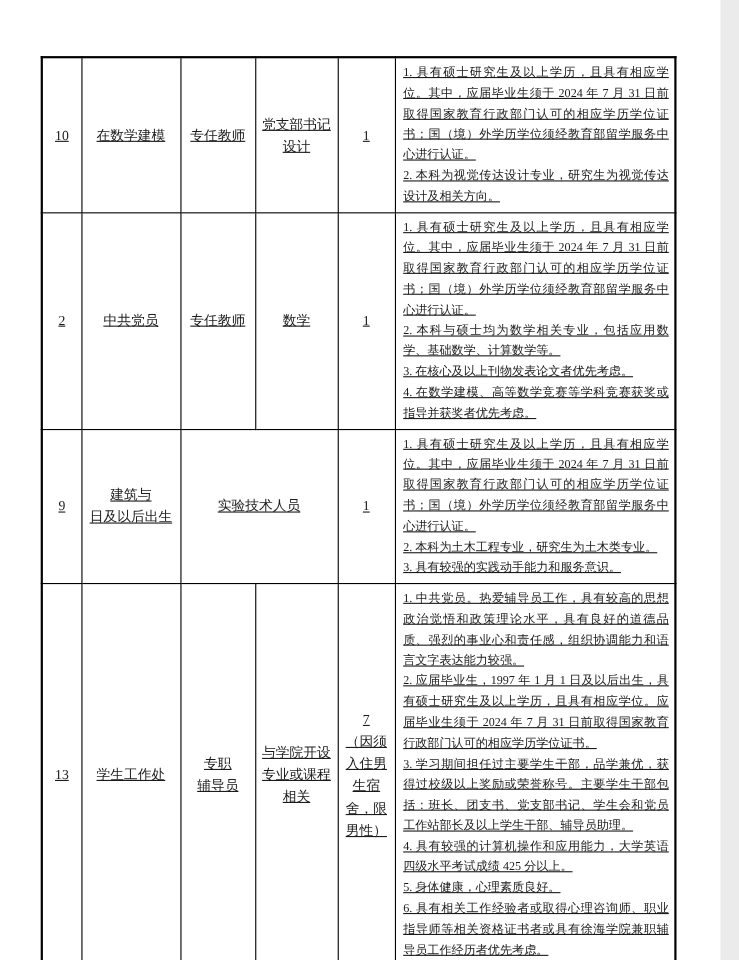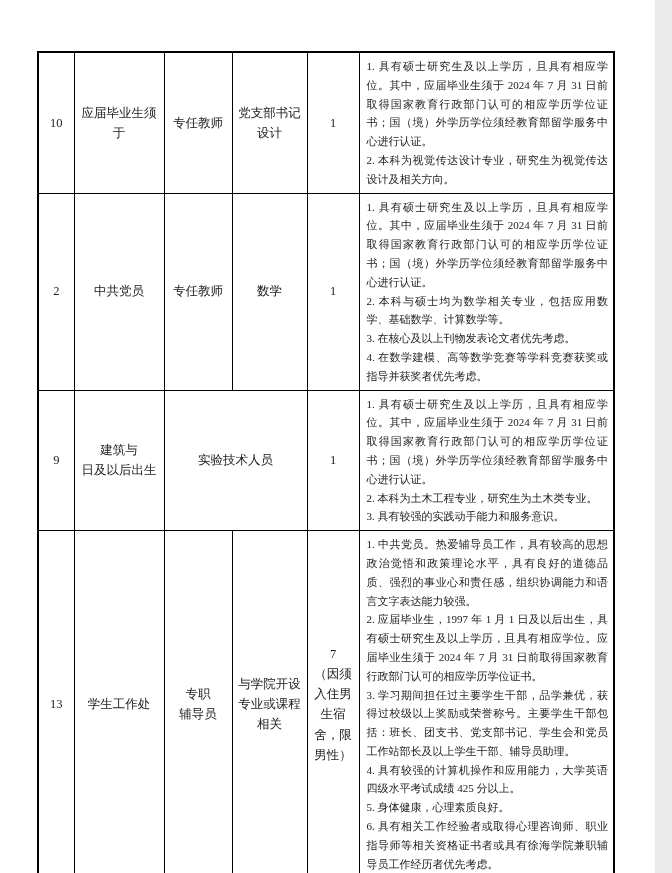--- a/index.html
+++ b/index.html
@@ -29,20 +29,21 @@
     top: 51px;
     width: 576px;
     table-layout: fixed;
     border-collapse: collapse;
     border: 2.5px solid #000000;
   }
   table.recruit td {
     border: 1.5px solid #000000;
     color: #1b1b1b;
     overflow: hidden;
+    text-decoration: underline;
   }
   td.c {
     text-align: center;
     vertical-align: middle;
     font-size: 12.5px;
     line-height: 1.62;
     white-space: pre-line;
     padding: 2px;
   }
   td.req {
@@ -68,21 +69,21 @@
       <col style="width:36px">
       <col style="width:90px">
       <col style="width:68px">
       <col style="width:75px">
       <col style="width:52px">
       <col style="width:255px">
     </colgroup>
     <tbody>
       <tr class="r10">
         <td class="c">10</td>
-        <td class="c">应届毕业生须于</td>
+        <td class="c">在数学建模</td>
         <td class="c">专任教师</td>
         <td class="c">党支部书记
 设计</td>
         <td class="c">1</td>
         <td class="req">1. 具有硕士研究生及以上学历，且具有相应学位。其中，应届毕业生须于 2024 年 7 月 31 日前取得国家教育行政部门认可的相应学历学位证书；国（境）外学历学位须经教育部留学服务中心进行认证。
 2. 本科为视觉传达设计专业，研究生为视觉传达设计及相关方向。</td>
       </tr>
       <tr class="r11">
         <td class="c">2</td>
         <td class="c">中共党员</td>

